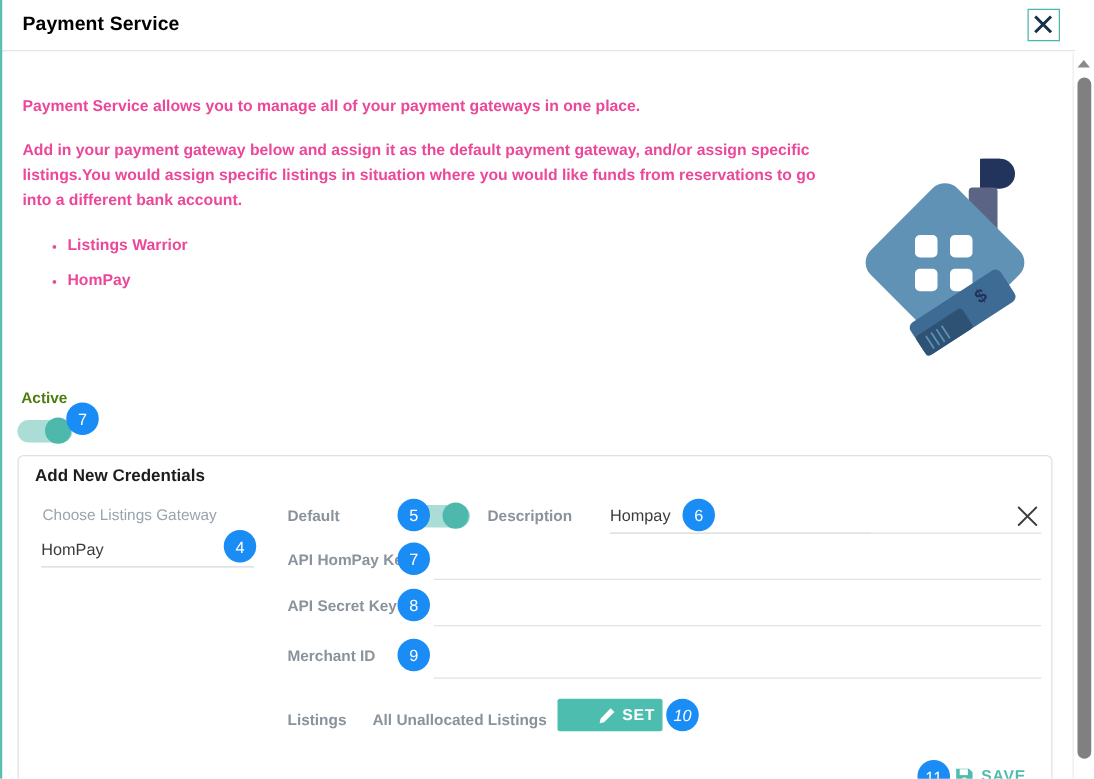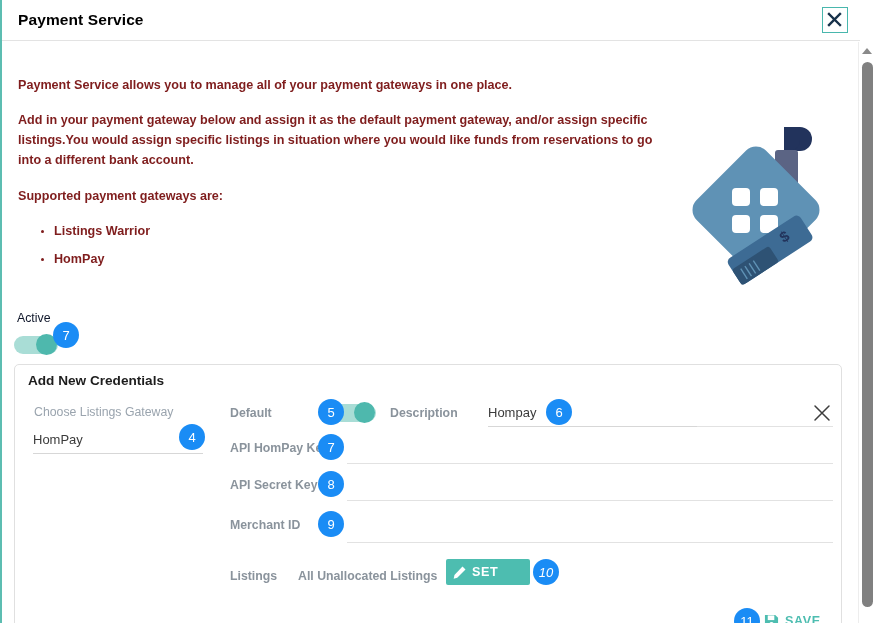--- a/index.html
+++ b/index.html
@@ -53,21 +53,21 @@
     width: 858px;
     height: 581px;
     background: #ffffff;
   }
 
   
   .intro {
     position: absolute;
     left: 16px; top: 33px;
     width: 640px;
-    color: #7f1d1d;
+    color: #ec4899;
     font-size: 12.6px;
     font-weight: bold;
     line-height: 20px;
   }
   .intro p { margin: 0 0 16px 0; }
   .intro p.tight { margin-bottom: 15px; }
   .intro ul { margin: 0; padding-left: 36px; }
   .intro li { margin-bottom: 8px; list-style: disc; }
   .intro li::marker { font-size: 10px; }
 
@@ -76,22 +76,22 @@
     position: absolute;
     left: 672px; top: 78px;
     width: 170px; height: 175px;
   }
 
   
   .active-label {
     position: absolute;
     left: 15px; top: 269px;
     font-size: 12.3px;
-    color: #0f172a;
-    font-weight: normal;
+    color: #4d7c0f;
+    font-weight: bold;
   }
   .switch {
     position: relative;
     width: 44px; height: 21px;
     cursor: pointer;
   }
   .switch .track {
     position: absolute;
     left: 0; top: 2px;
     width: 44px; height: 18px;
@@ -170,21 +170,21 @@
     width: 84px; height: 26px;
     background: #4dbdb0;
     border: none;
     border-radius: 2px;
     color: #ffffff;
     font-size: 12.6px;
     font-weight: bold;
     letter-spacing: .6px;
     display: flex;
     align-items: center;
-    justify-content: flex-start;
+    justify-content: flex-end;
     gap: 5px;
     cursor: pointer;
     font-family: "Liberation Sans", sans-serif;
   }
 
   
   .save-btn {
     position: absolute;
     left: 762px; top: 568px;
     height: 22px;
@@ -249,21 +249,20 @@
         <path d="M6 6 L17 17 M17 6 L6 17" stroke="#17314a" stroke-width="2.4" stroke-linecap="square"></path>
       </svg>
     </div>
   </div>
 
   <div class="scroll-region">
 
     <div class="intro">
       <p class="tight">Payment Service allows you to manage all of your payment gateways in one place.</p>
       <p>Add in your payment gateway below and assign it as the default payment gateway, and/or assign specific listings.You would assign specific listings in situation where you would like funds from reservations to go into a different bank account.</p>
-      <p class="tight">Supported payment gateways are:</p>
       <ul>
         <li>Listings Warrior</li>
         <li>HomPay</li>
       </ul>
     </div>
 
     <div class="illus">
       <svg width="170" height="175" viewBox="0 0 170 175">
 
         <path d="M112 7 h14 a12 12 0 0 1 0 24 h-14 a0 0 0 0 1 0 0 z" fill="#22335c" transform="rotate(0 119 19)"></path>

